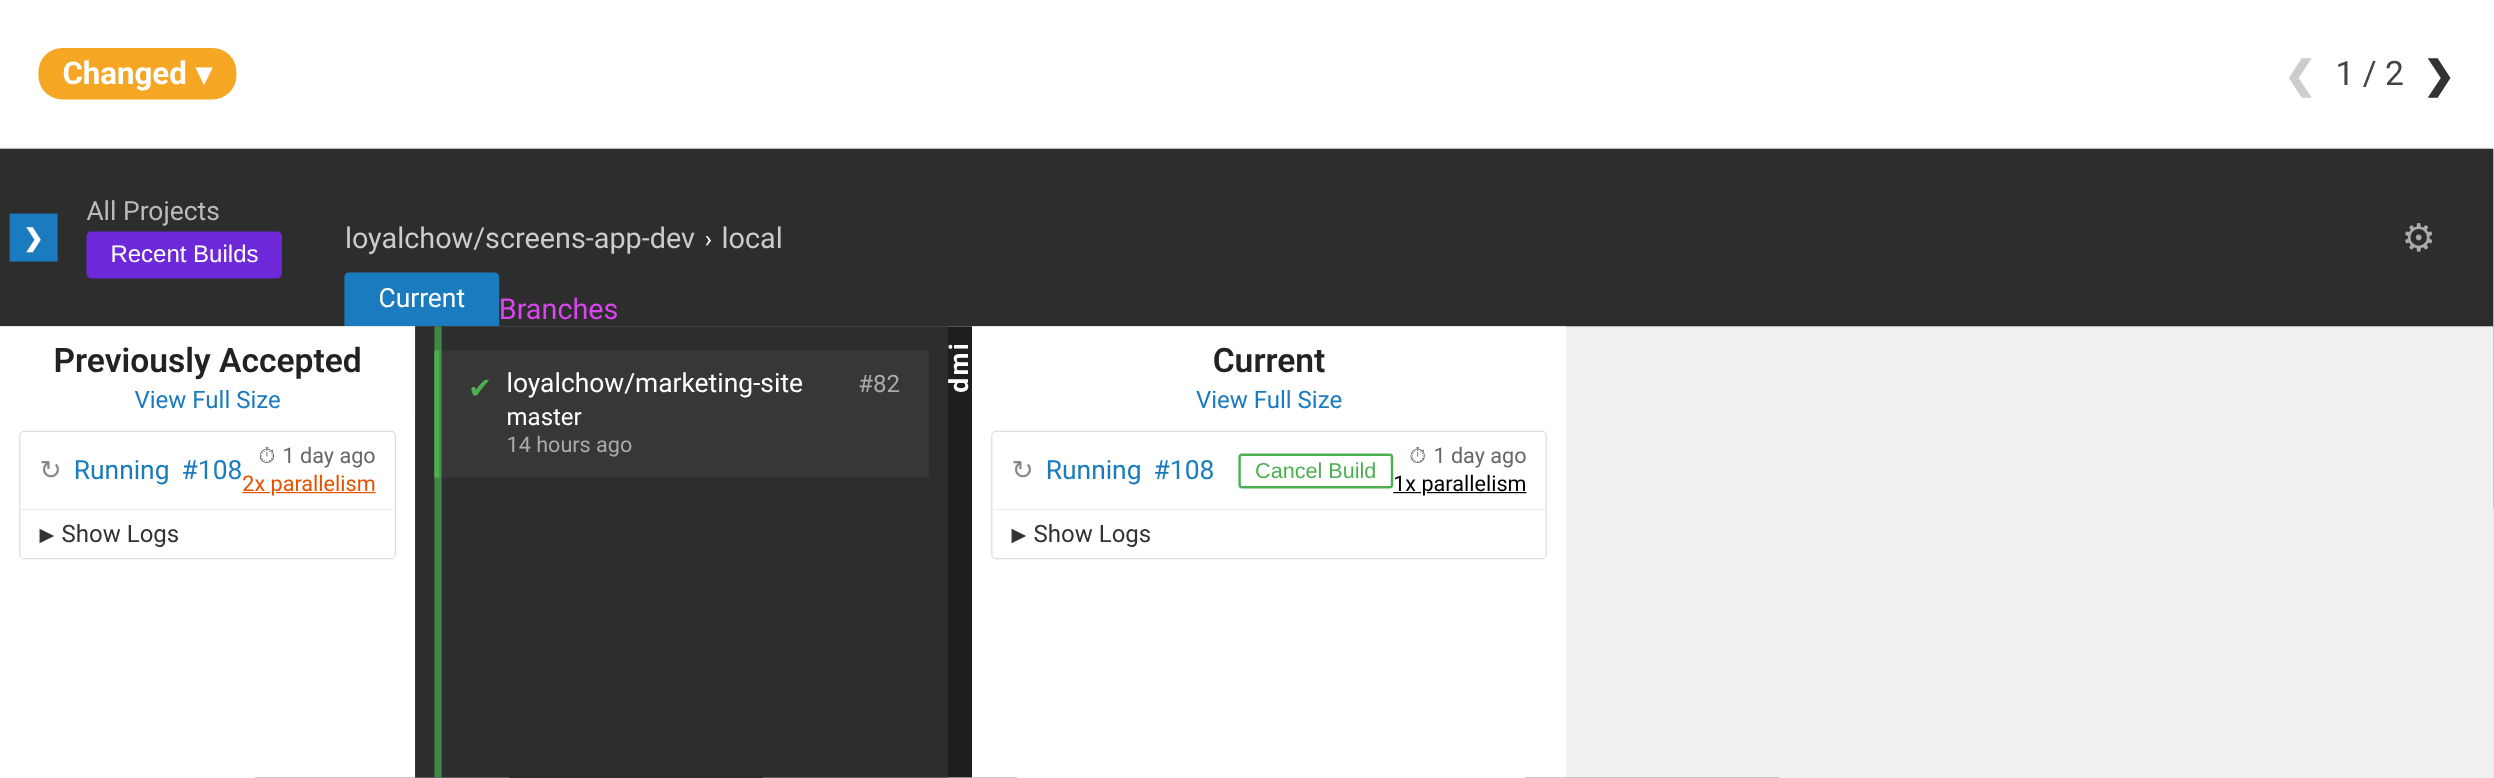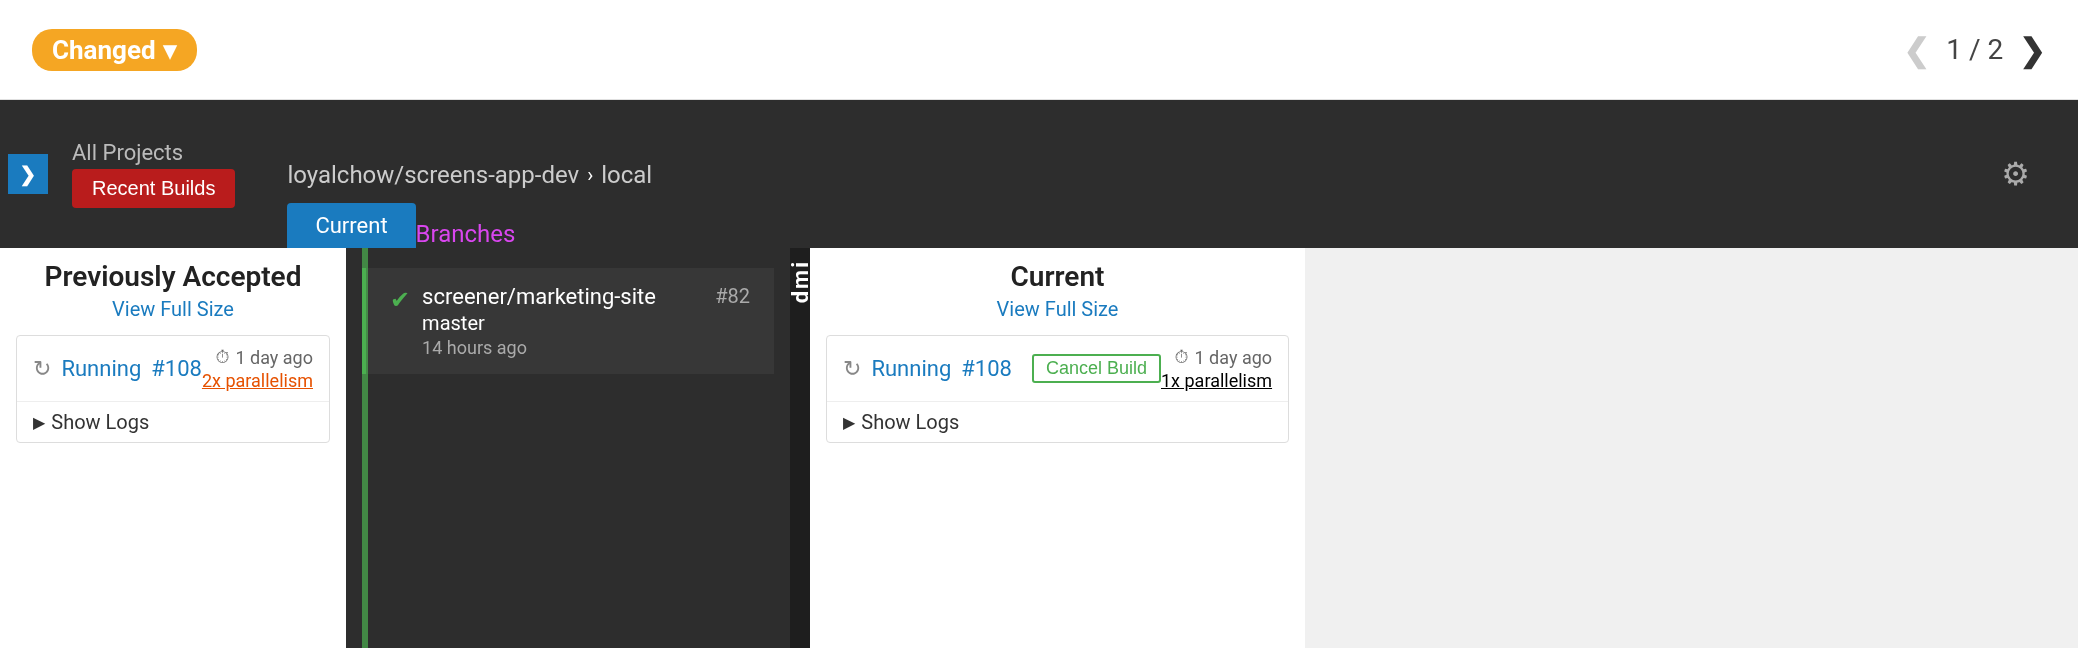--- a/index.html
+++ b/index.html
@@ -12,21 +12,21 @@
     }
 
     
     .top-header {
       display: flex;
       align-items: center;
       justify-content: space-between;
       padding: 18px 32px;
       border-bottom: 1px solid #e0e0e0;
       background: #fff;
-      height: 100px;
+      height: 124px;
     }
     .header-left {
       display: flex;
       align-items: center;
       gap: 16px;
     }
     .changed-badge {
       background: #f5a623;
       color: #fff;
       font-size: 26px;
@@ -343,21 +343,21 @@
   </div>
 </div>
 
 <div class="dark-section">
   <div class="sidebar-toggle">❯</div>
 
   <div class="dark-nav">
 
     <div class="dark-nav-left">
       <span class="dark-nav-breadcrumb">All Projects</span>
-      <button style="background:#b91c1c;color:#fff;border:none;padding:8px 20px;font-size:20px;border-radius:4px;cursor:pointer;">Recent Builds</button>
+      <button style="background:#6d28d9;color:#fff;border:none;padding:8px 20px;font-size:20px;border-radius:4px;cursor:pointer;">Recent Builds</button>
     </div>
 
     <div class="nav-tabs-area">
       <div class="project-path">
         <span>loyalchow/screens-app-dev</span>
         <span class="arrow">›</span>
         <span>local</span>
       </div>
       <div class="nav-tabs">
         <div class="nav-tab active">
@@ -402,21 +402,21 @@
           <span class="show-logs-arrow">▶</span>
           <span class="show-logs-text">Show Logs</span>
         </div>
       </div>
     </div>
 
     <div style="background:#2d2d2d; flex:1; position:relative; padding: 8px 0;">
       <div class="prev-acc-item">
         <span class="prev-acc-status">✔</span>
         <div class="prev-acc-info">
-          <span class="prev-acc-name">screener/marketing-site</span>
+          <span class="prev-acc-name">loyalchow/marketing-site</span>
           <span class="prev-acc-branch">master</span>
           <span class="prev-acc-time">14 hours ago</span>
         </div>
         <span class="prev-acc-num">#82</span>
       </div>
 
       <div style="position:absolute;left:16px;top:0;bottom:0;width:6px;background:#4caf50;opacity:0.7;"></div>
     </div>
   </div>
 

